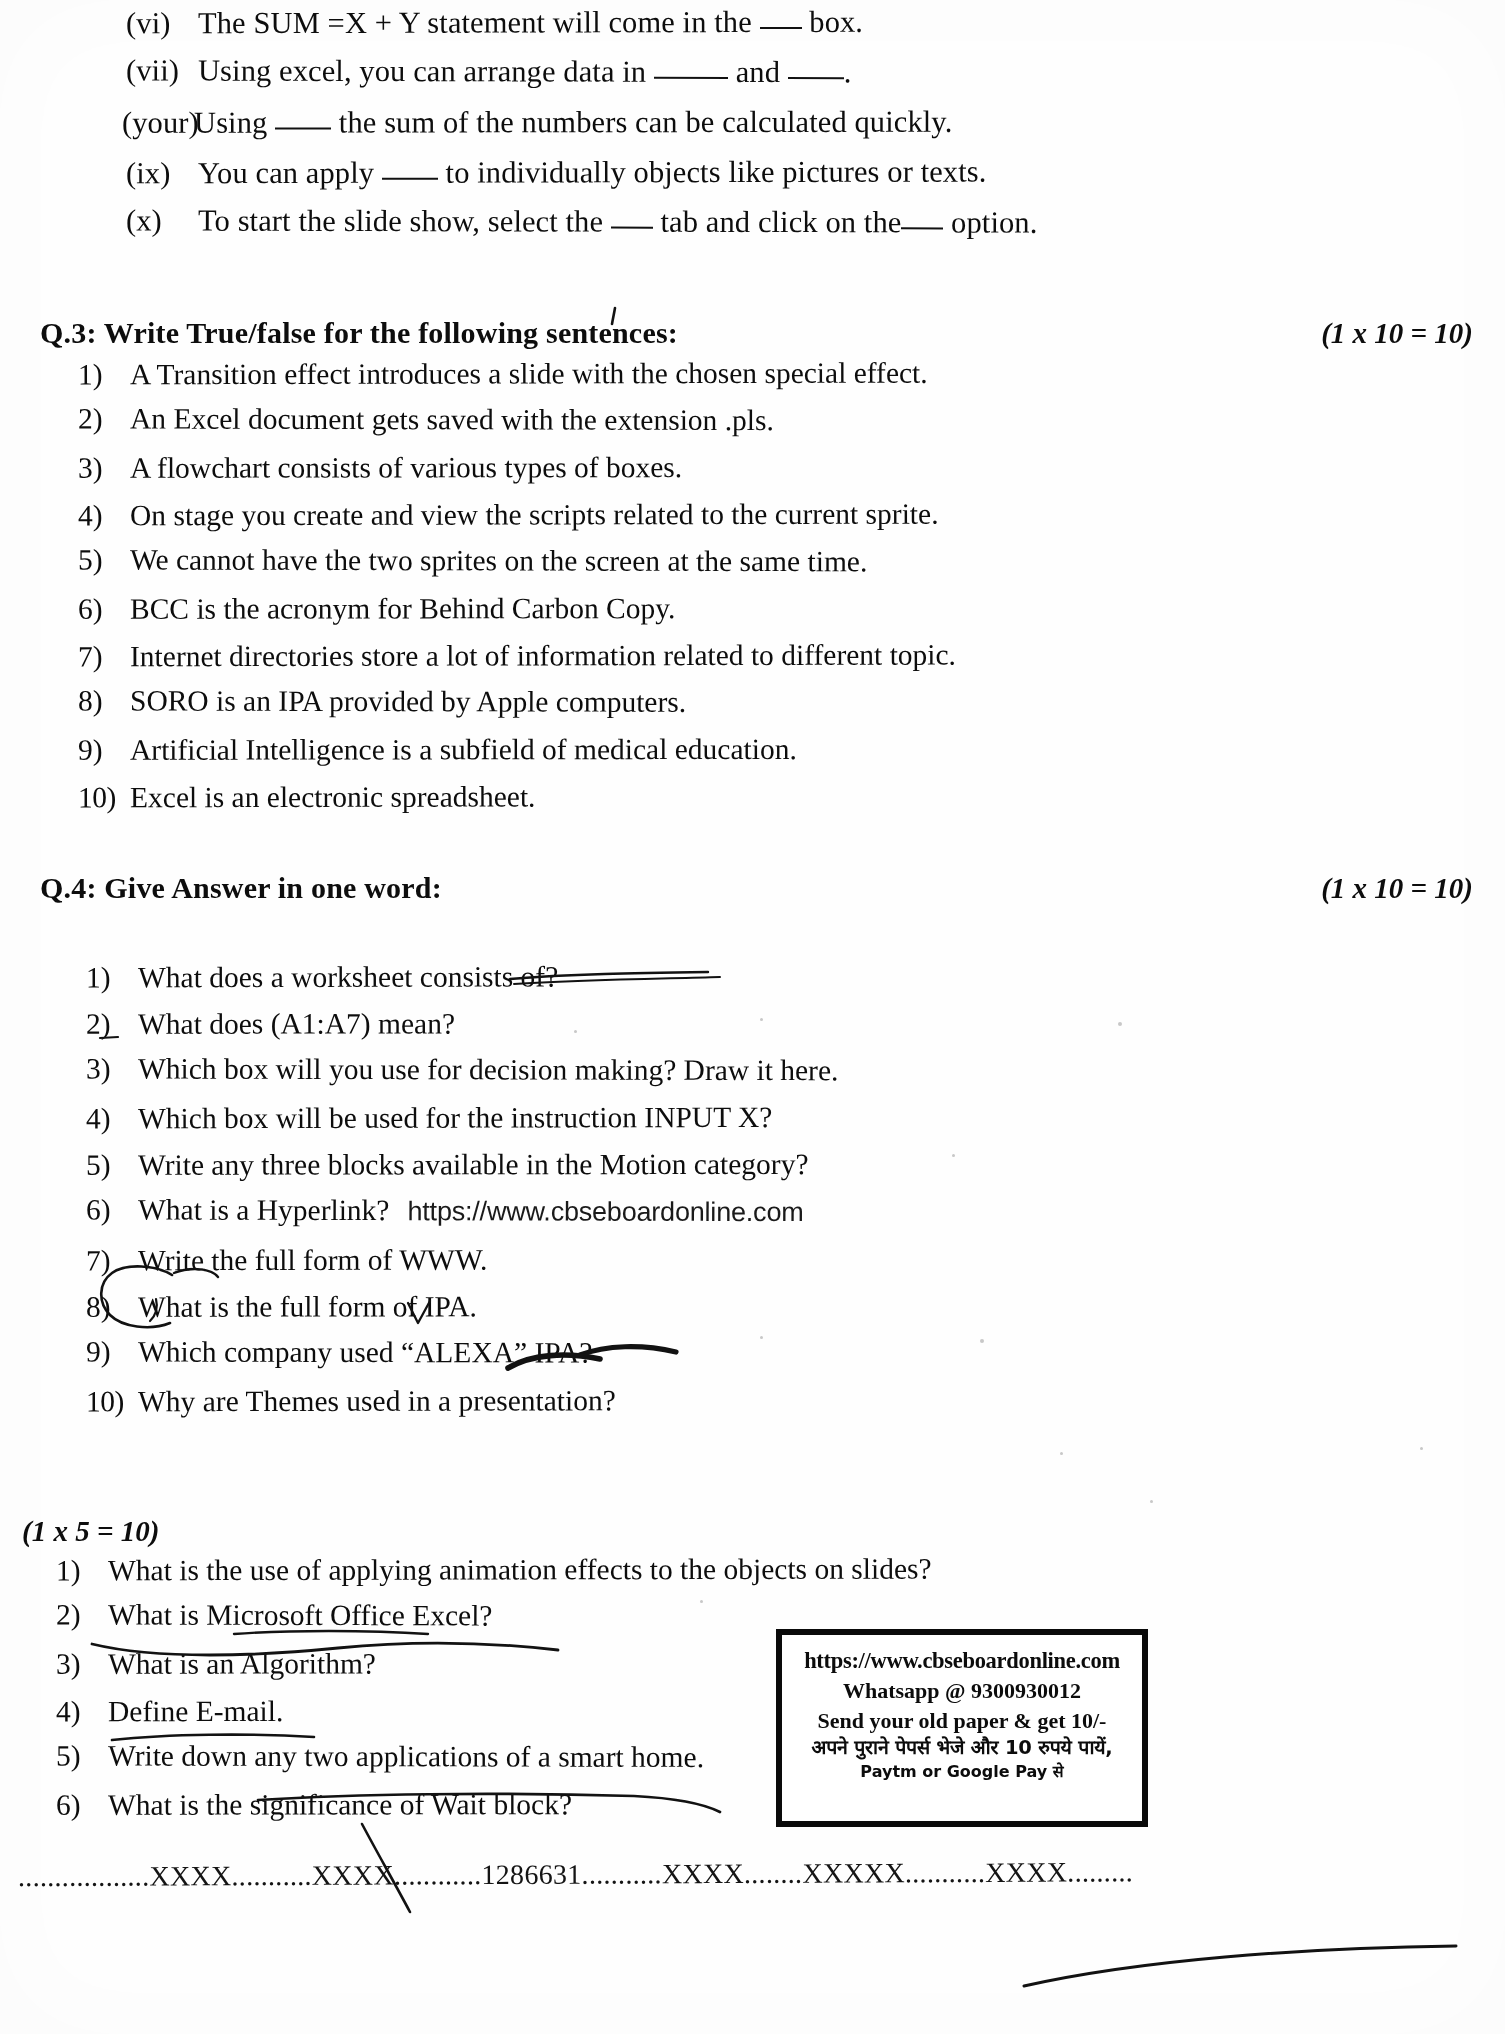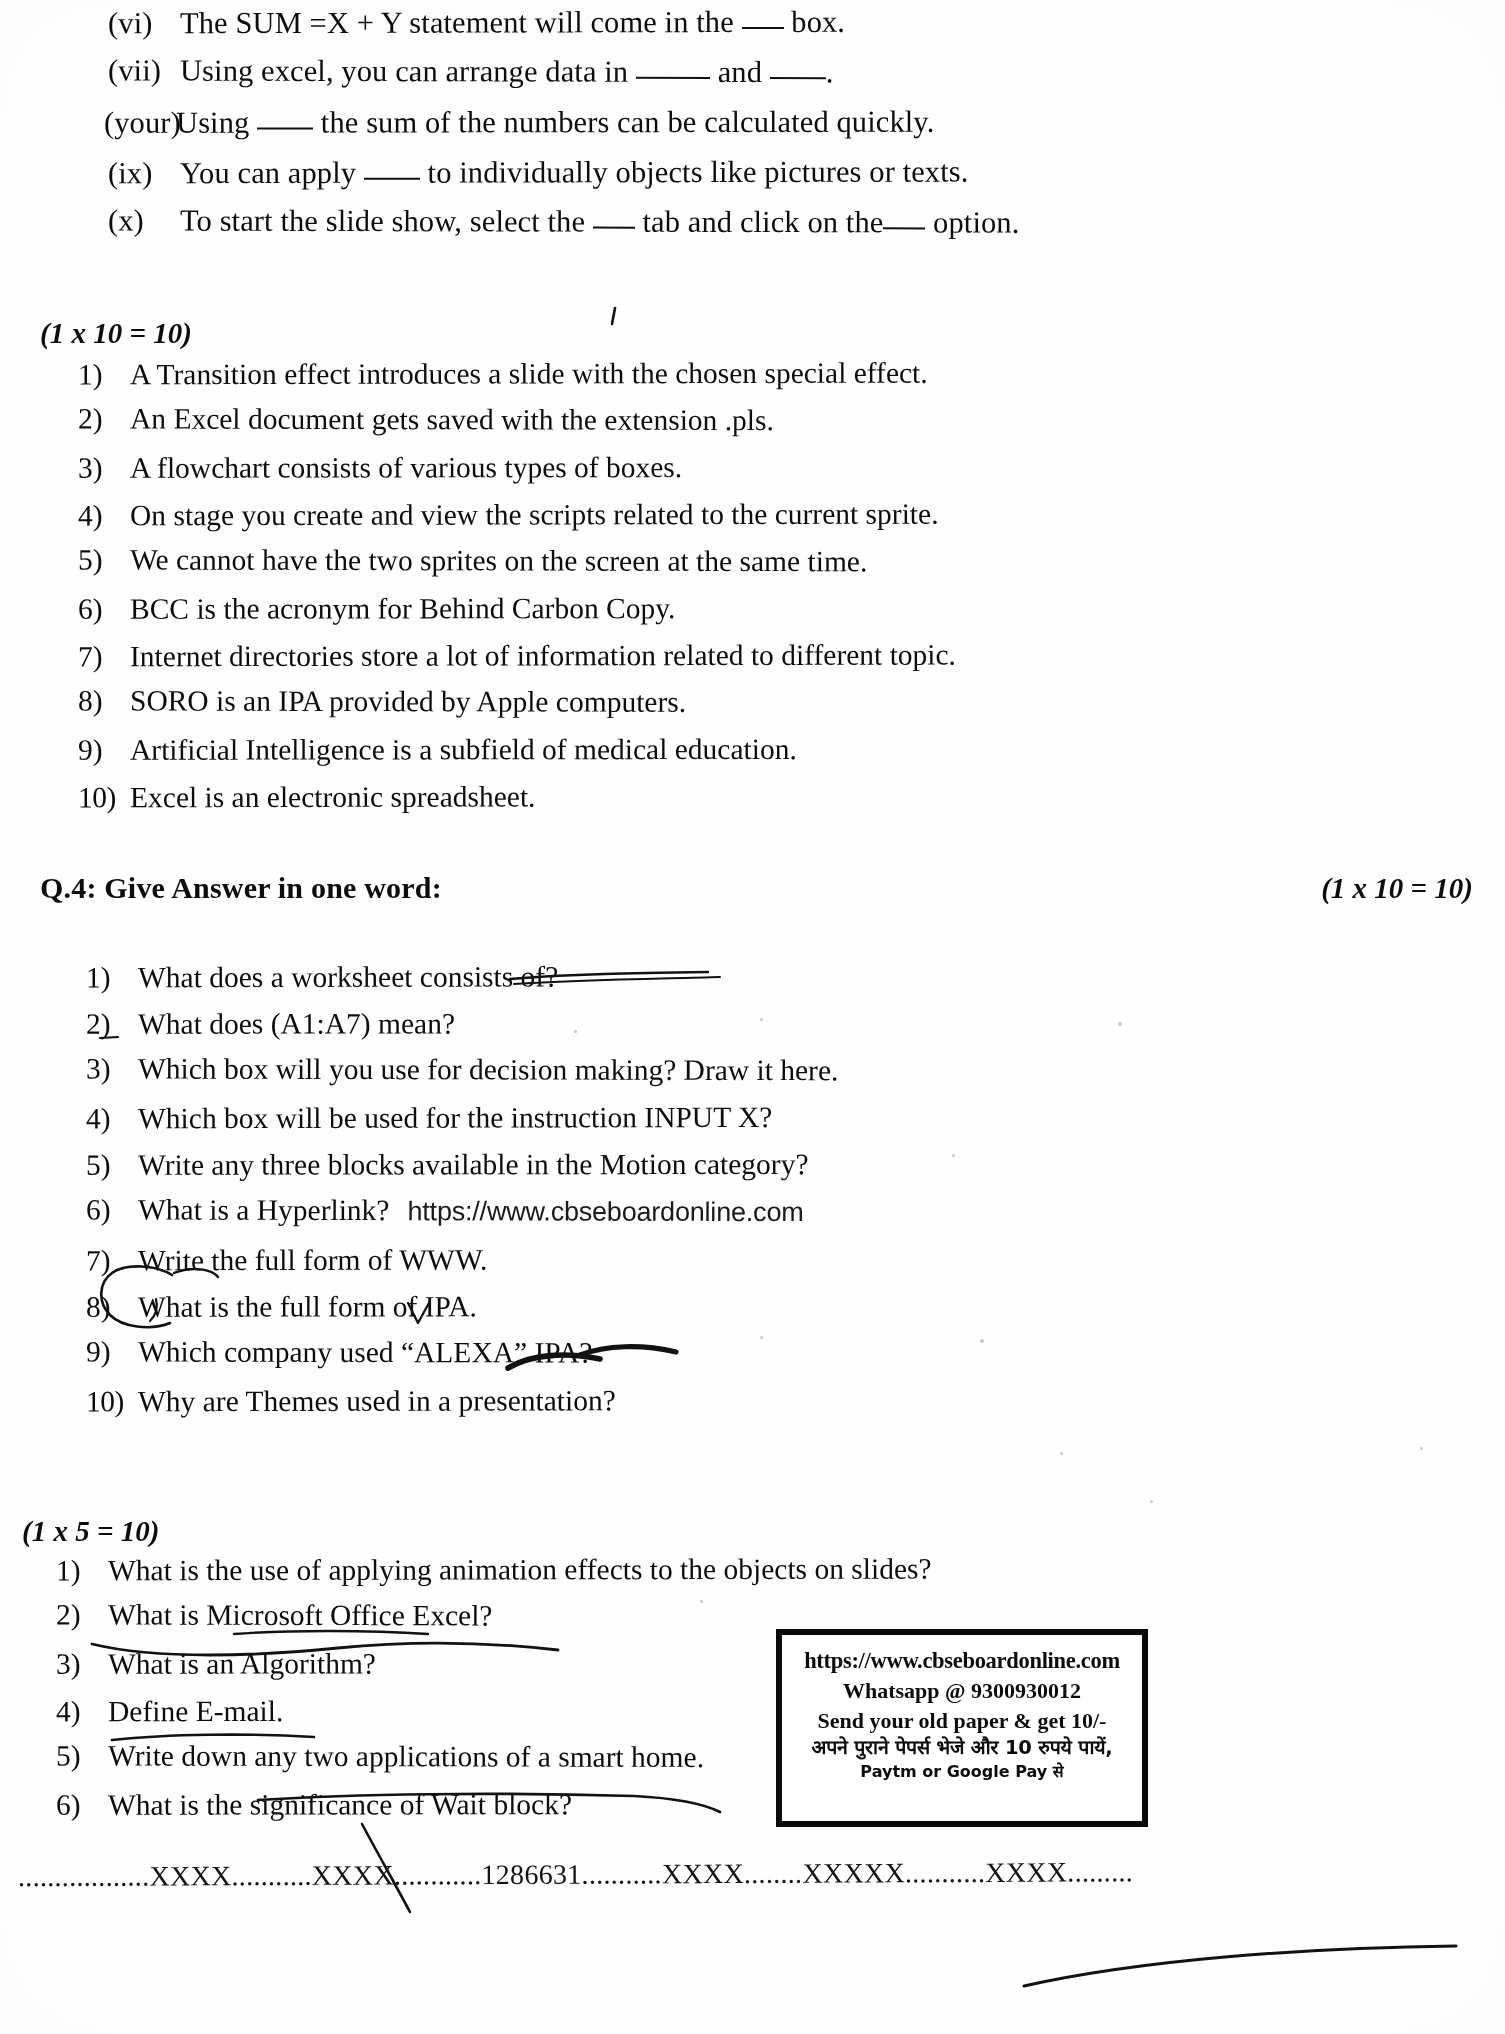--- a/index.html
+++ b/index.html
@@ -28,21 +28,21 @@
   
   .ink {
     color: #0d0d0d;
     font-family: "Liberation Serif", "DejaVu Serif", serif;
     -webkit-font-smoothing: none;
   }
 
   
   .q2tail {
     position: absolute;
-    left: 104px;
+    left: 122px;
     top: 0px;
     width: 1290px;
   }
   .rrow {
     display: flex;
     align-items: baseline;
     margin-bottom: 5px;
     font-size: 30.5px;
     line-height: 45px;
     letter-spacing: 0.1px;
@@ -224,20 +224,21 @@
     </div>
 
     <div class="rrow sk2">
       <span class="rnum">(x)</span>
       <span class="rtext"><span>To start the slide show, select the </span><span class="blank b-sm"></span><span> tab and click on the</span><span class="blank b-sm"></span><span> option.</span></span>
     </div>
 
   </div>
 
   <div class="qhead ink" style="top:297px;">
+    <span class="qtitle">Q.3: Write True/false for the following sentences:</span>
     <span class="qmarks">(1 x 10 = 10)</span>
   </div>
 
   <div class="qlist ink" style="top:352px;">
     <div class="qitem sk1">
         <span class="n">1)</span>
         <span class="t">A Transition effect introduces a slide with the chosen special effect.</span>
       </div>
     <div class="qitem sk2">
         <span class="n">2)</span>

